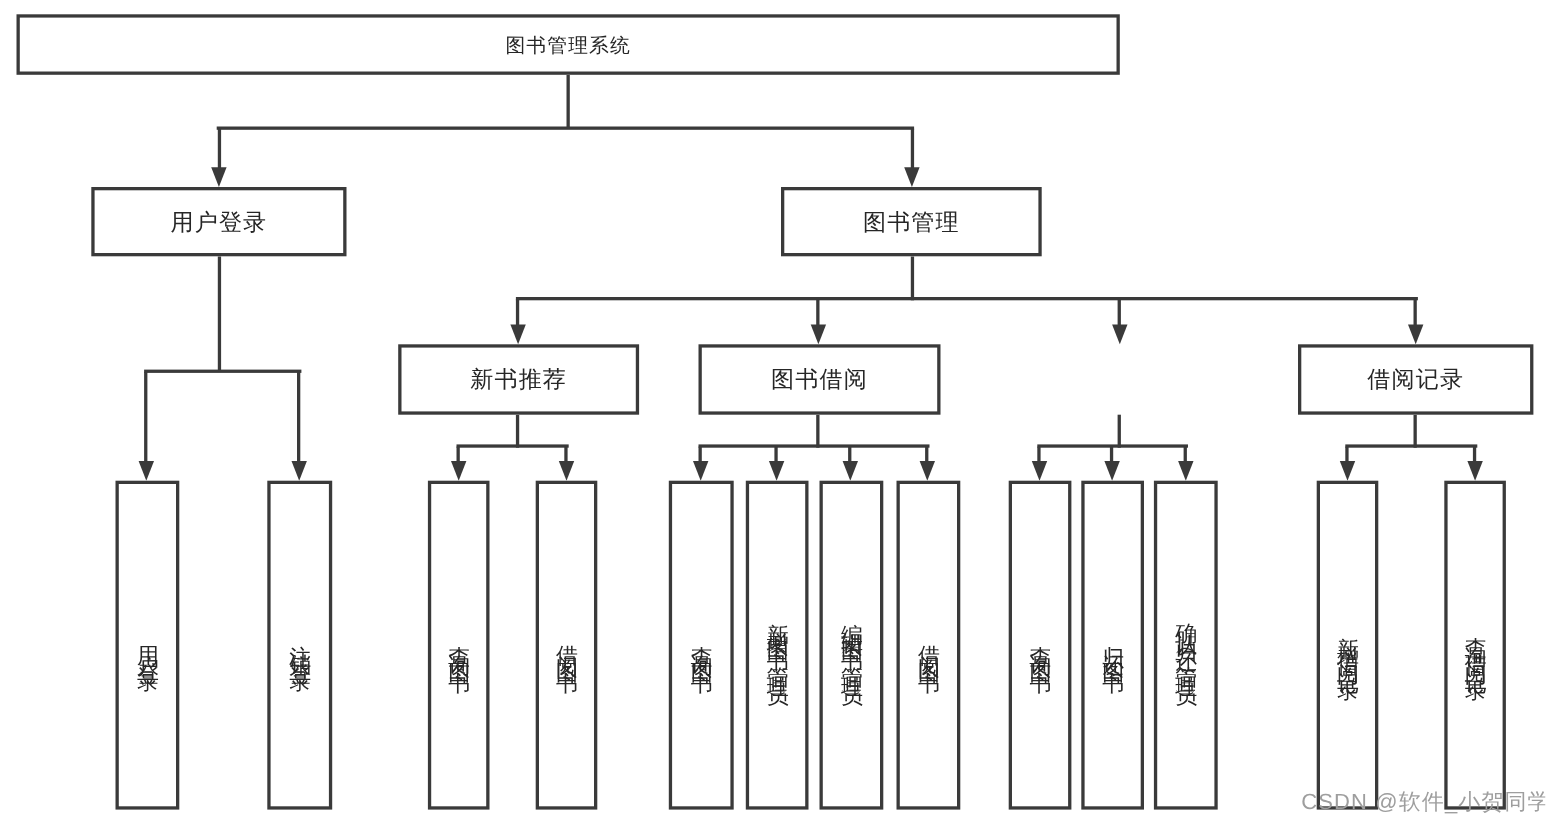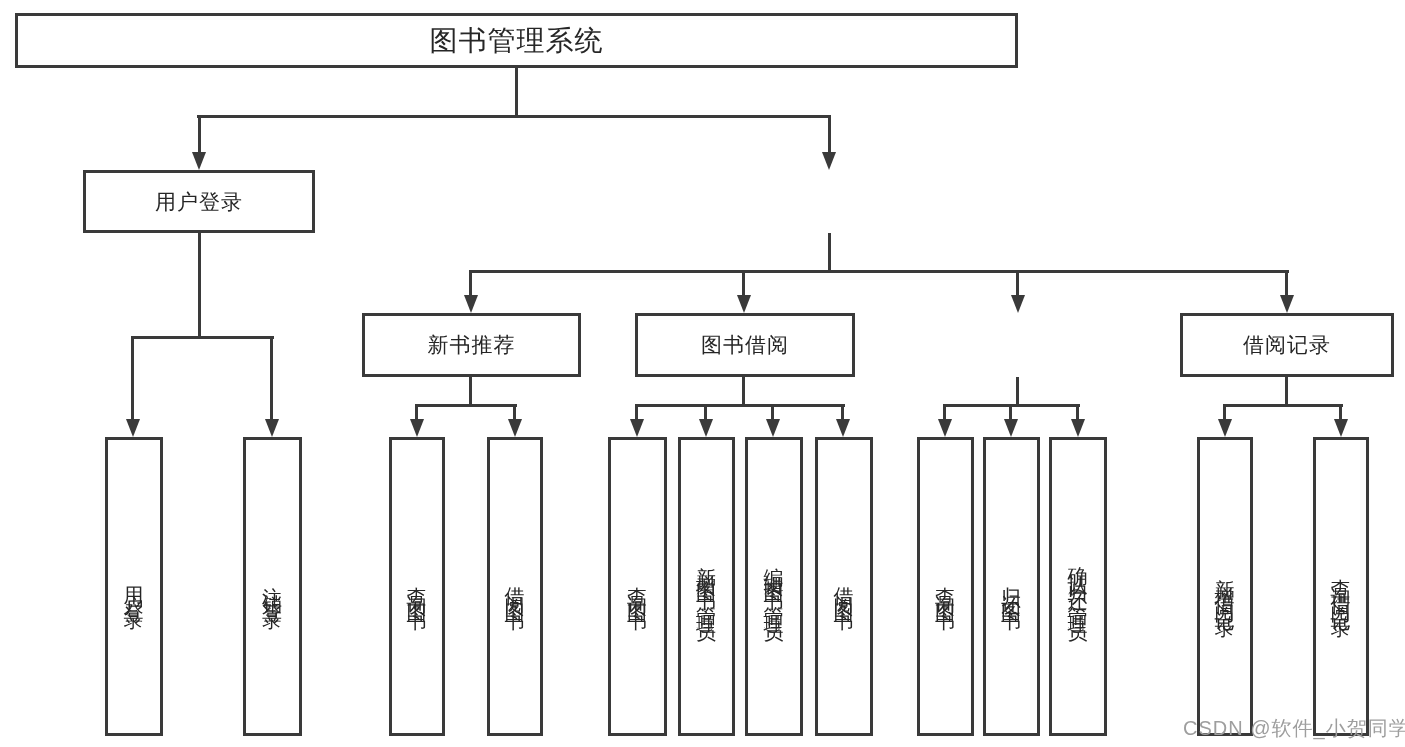--- a/index.html
+++ b/index.html
@@ -5,21 +5,21 @@
   html,body{margin:0;padding:0;background:#fff;}
   #stage{
     position:relative;width:1405px;height:747px;background:#ffffff;
     font-family:"Liberation Sans","DejaVu Sans",sans-serif;overflow:hidden;
   }
   .node{
     position:absolute;box-sizing:border-box;border:3px solid #3a3a3a;background:#ffffff;
     display:flex;align-items:center;justify-content:center;
     color:#262626;font-size:21px;letter-spacing:1px;z-index:2;
   }
-  .node.root{font-size:28px;}
+  .node.root{font-size:18px;}
   .leaf{
     position:absolute;box-sizing:border-box;border:3px solid #3a3a3a;background:#ffffff;
     display:flex;align-items:center;justify-content:center;z-index:2;
   }
   .leaf > span{
     writing-mode:vertical-rl;text-orientation:mixed;
     color:#262626;font-size:20px;letter-spacing:8px;line-height:1;
   }
   .v{position:absolute;width:3px;background:#3a3a3a;z-index:1;}
   .h{position:absolute;height:3px;background:#3a3a3a;z-index:1;}
@@ -39,20 +39,23 @@
 <div id="stage">
 
   <div class="node root" style="left:15px;top:13px;width:1003px;height:55px;">
     <span>图书管理系统</span>
   </div>
 
   <div class="node" style="left:83px;top:170px;width:232px;height:63px;">
     <span>用户登录</span>
   </div>
 
+  <div class="node" style="left:710px;top:170px;width:237px;height:63px;">
+    <span>图书管理</span>
+  </div>
 
   <div class="node" style="left:362px;top:313px;width:219px;height:64px;">
     <span>新书推荐</span>
   </div>
 
   <div class="node" style="left:635px;top:313px;width:220px;height:64px;">
     <span>图书借阅</span>
   </div>
 
 

